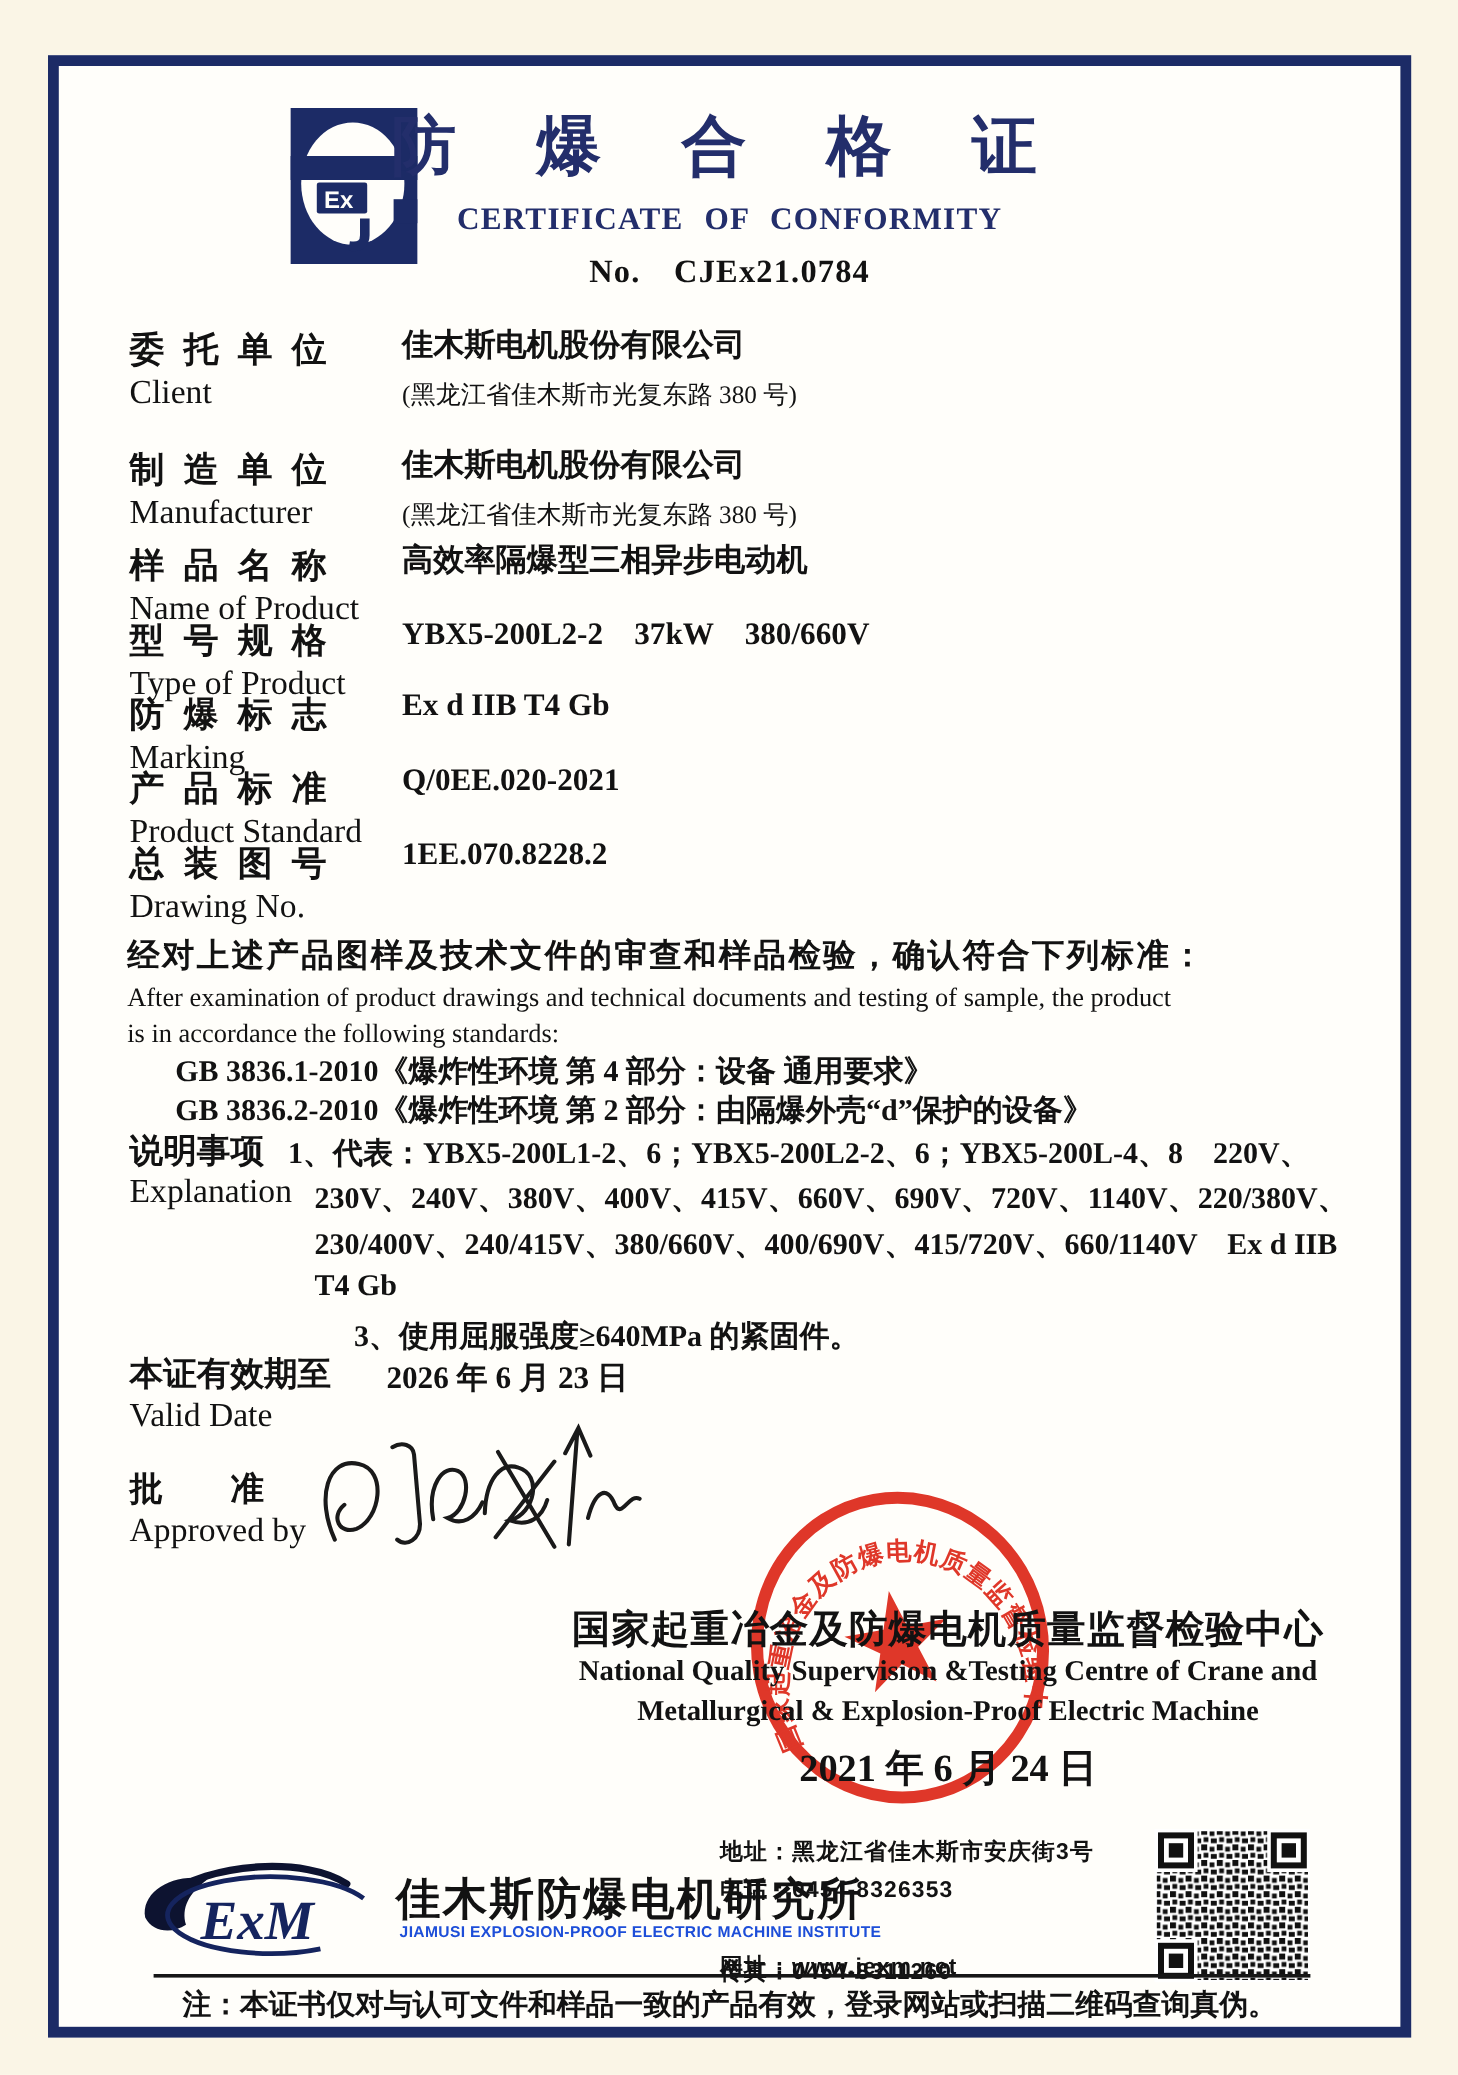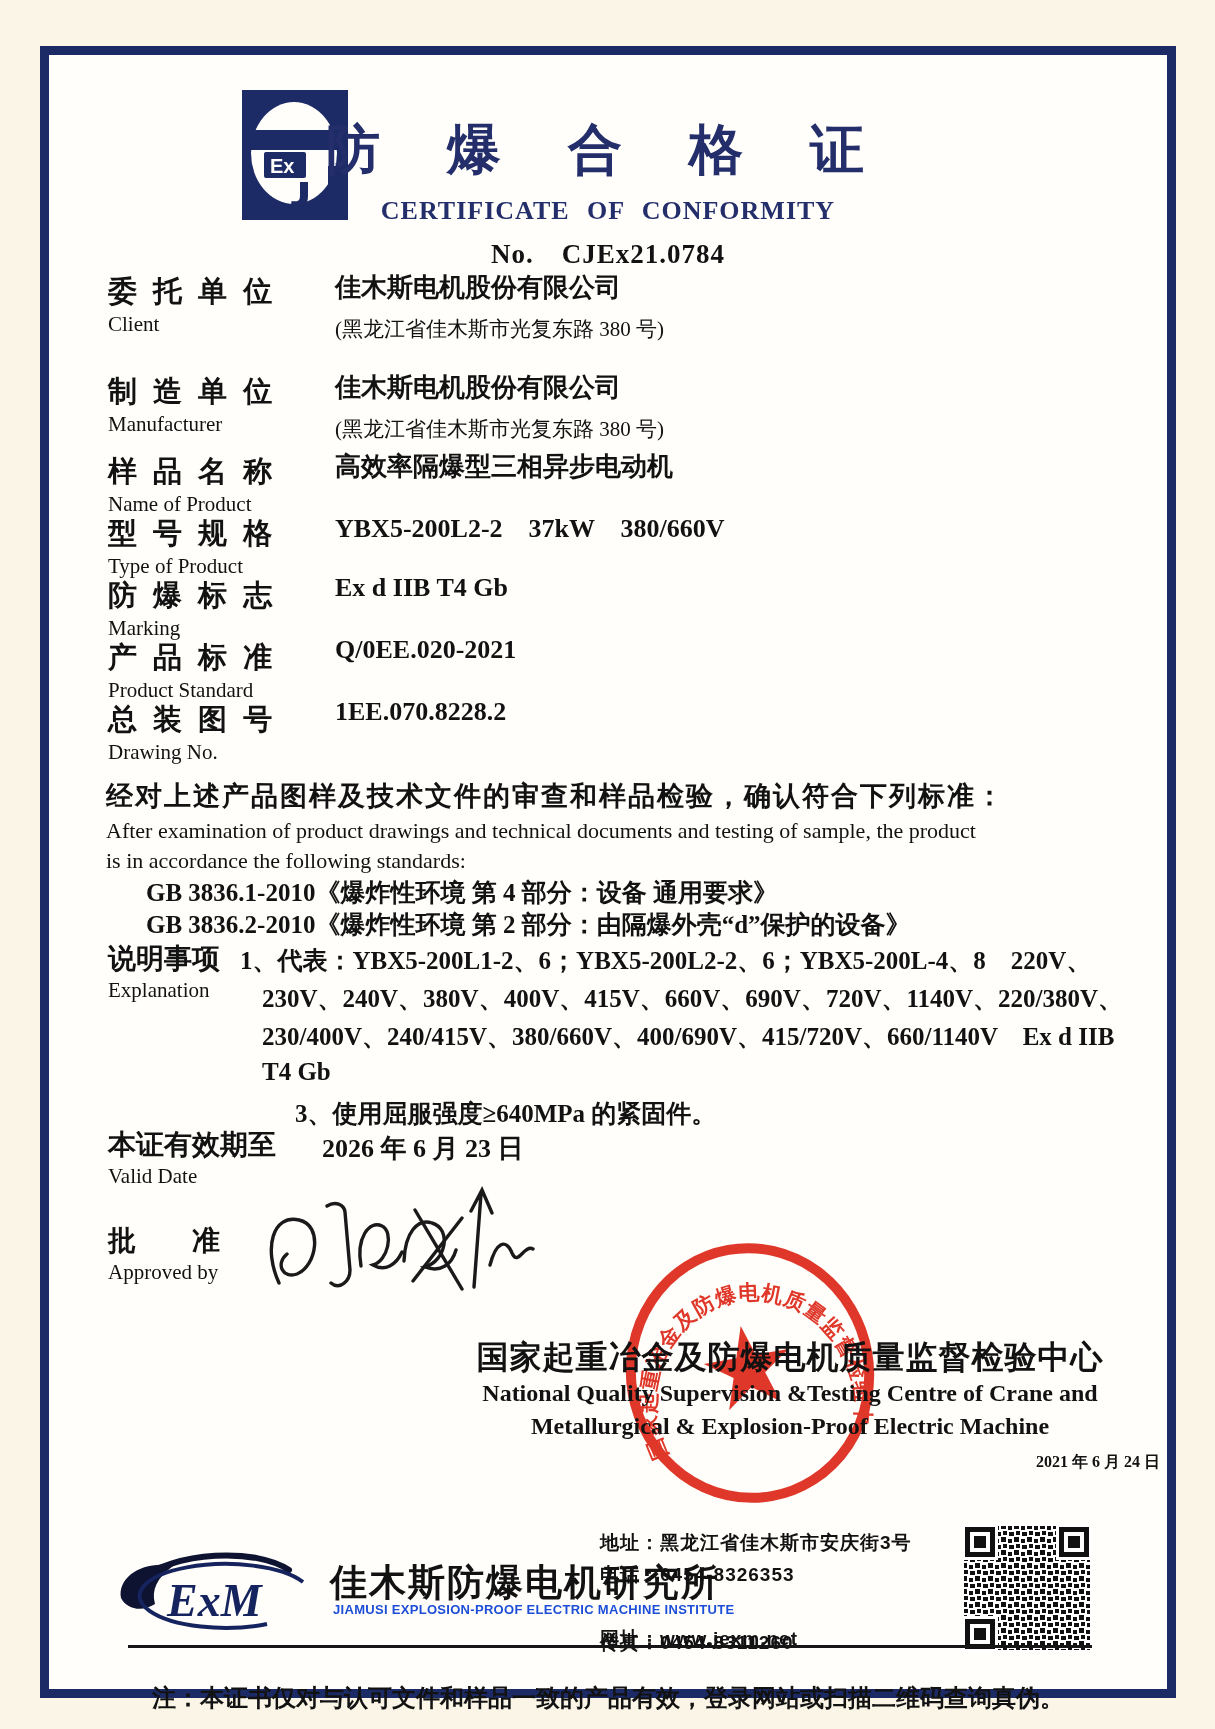--- a/index.html
+++ b/index.html
@@ -1,39 +1,39 @@
 <!DOCTYPE html>
 <html><head>
 <meta charset="utf-8">
 <style>
   html,body{margin:0;padding:0;background:#faf5e6;}
   .page{position:relative;width:1215px;height:1729px;background:#faf5e6;
         font-family:"Liberation Sans",sans-serif;color:#121212;overflow:hidden;}
   .frame{position:absolute;left:40px;top:46px;width:1118px;height:1634px;
          border:9px solid #1c2b66;background:#fffefa;}
   .abs{position:absolute;}
-  .ctr{left:40px;width:1136px;text-align:center;margin-top:28px;}
+  .ctr{left:40px;width:1136px;text-align:center;}
   .title-cn{top:86px;font-size:54px;font-weight:bold;color:#232e6b;letter-spacing:26px;white-space:nowrap;}
   .title-en{top:168px;font-family:"Liberation Serif",serif;font-weight:bold;font-size:26px;
             color:#232e6b;letter-spacing:1px;word-spacing:10px;}
   .cert-no{top:208px;font-family:"Liberation Serif",serif;font-weight:bold;font-size:27px;letter-spacing:1px;}
   .cn-label{left:108px;font-weight:bold;font-size:29px;letter-spacing:4px;white-space:nowrap;}
-  .en-label{left:108px;font-family:"Liberation Serif",serif;font-size:21px;white-space:nowrap;}
+  .en-label{left:108px;font-family:"Liberation Serif",serif;font-size:28px;white-space:nowrap;}
   .val{left:335px;font-family:"Liberation Serif",serif;font-weight:bold;font-size:26px;white-space:nowrap;}
   .val2{left:335px;font-family:"Liberation Serif",serif;font-size:21px;white-space:nowrap;}
   .stmt-cn{left:106px;font-weight:bold;font-size:27px;letter-spacing:2px;white-space:nowrap;}
   .stmt-en{left:106px;font-family:"Liberation Serif",serif;font-size:22px;white-space:nowrap;}
   .gb{left:146px;font-family:"Liberation Serif",serif;font-weight:bold;font-size:25px;white-space:nowrap;}
   .exp{font-family:"Liberation Serif",serif;font-weight:bold;font-size:25px;white-space:nowrap;}
   .valid-val{left:322px;font-family:"Liberation Serif",serif;font-weight:bold;font-size:26px;white-space:nowrap;}
   .centre-cn{left:420px;width:740px;text-align:center;font-weight:bold;font-size:32px;letter-spacing:1px;white-space:nowrap;z-index:3;}
   .centre-en{left:420px;width:740px;text-align:center;font-family:"Liberation Serif",serif;
              font-weight:bold;font-size:24px;white-space:nowrap;z-index:3;}
-  .centre-date{left:420px;width:740px;text-align:right;font-family:"Liberation Serif",serif;
-               font-weight:bold;font-size:16px;z-index:3;}
+  .centre-date{left:420px;width:740px;text-align:center;font-family:"Liberation Serif",serif;
+               font-weight:bold;font-size:32px;z-index:3;}
   .inst-cn{left:330px;top:1558px;font-weight:bold;font-size:37px;letter-spacing:2px;white-space:nowrap;}
   .inst-en{left:333px;top:1602px;font-size:13px;font-weight:bold;letter-spacing:0.3px;color:#1d4ed8;white-space:nowrap;}
   .contact{left:600px;font-weight:bold;font-size:19px;letter-spacing:1px;white-space:nowrap;}
   .divider{left:128px;top:1645px;width:964px;height:3px;background:#161616;}
   .note{top:1654px;font-weight:bold;font-size:24px;white-space:nowrap;}
   .seal{z-index:2;opacity:0.92;transform:rotate(-10deg);}
   .sig{z-index:4;}
 </style>
 </head>
 <body>

